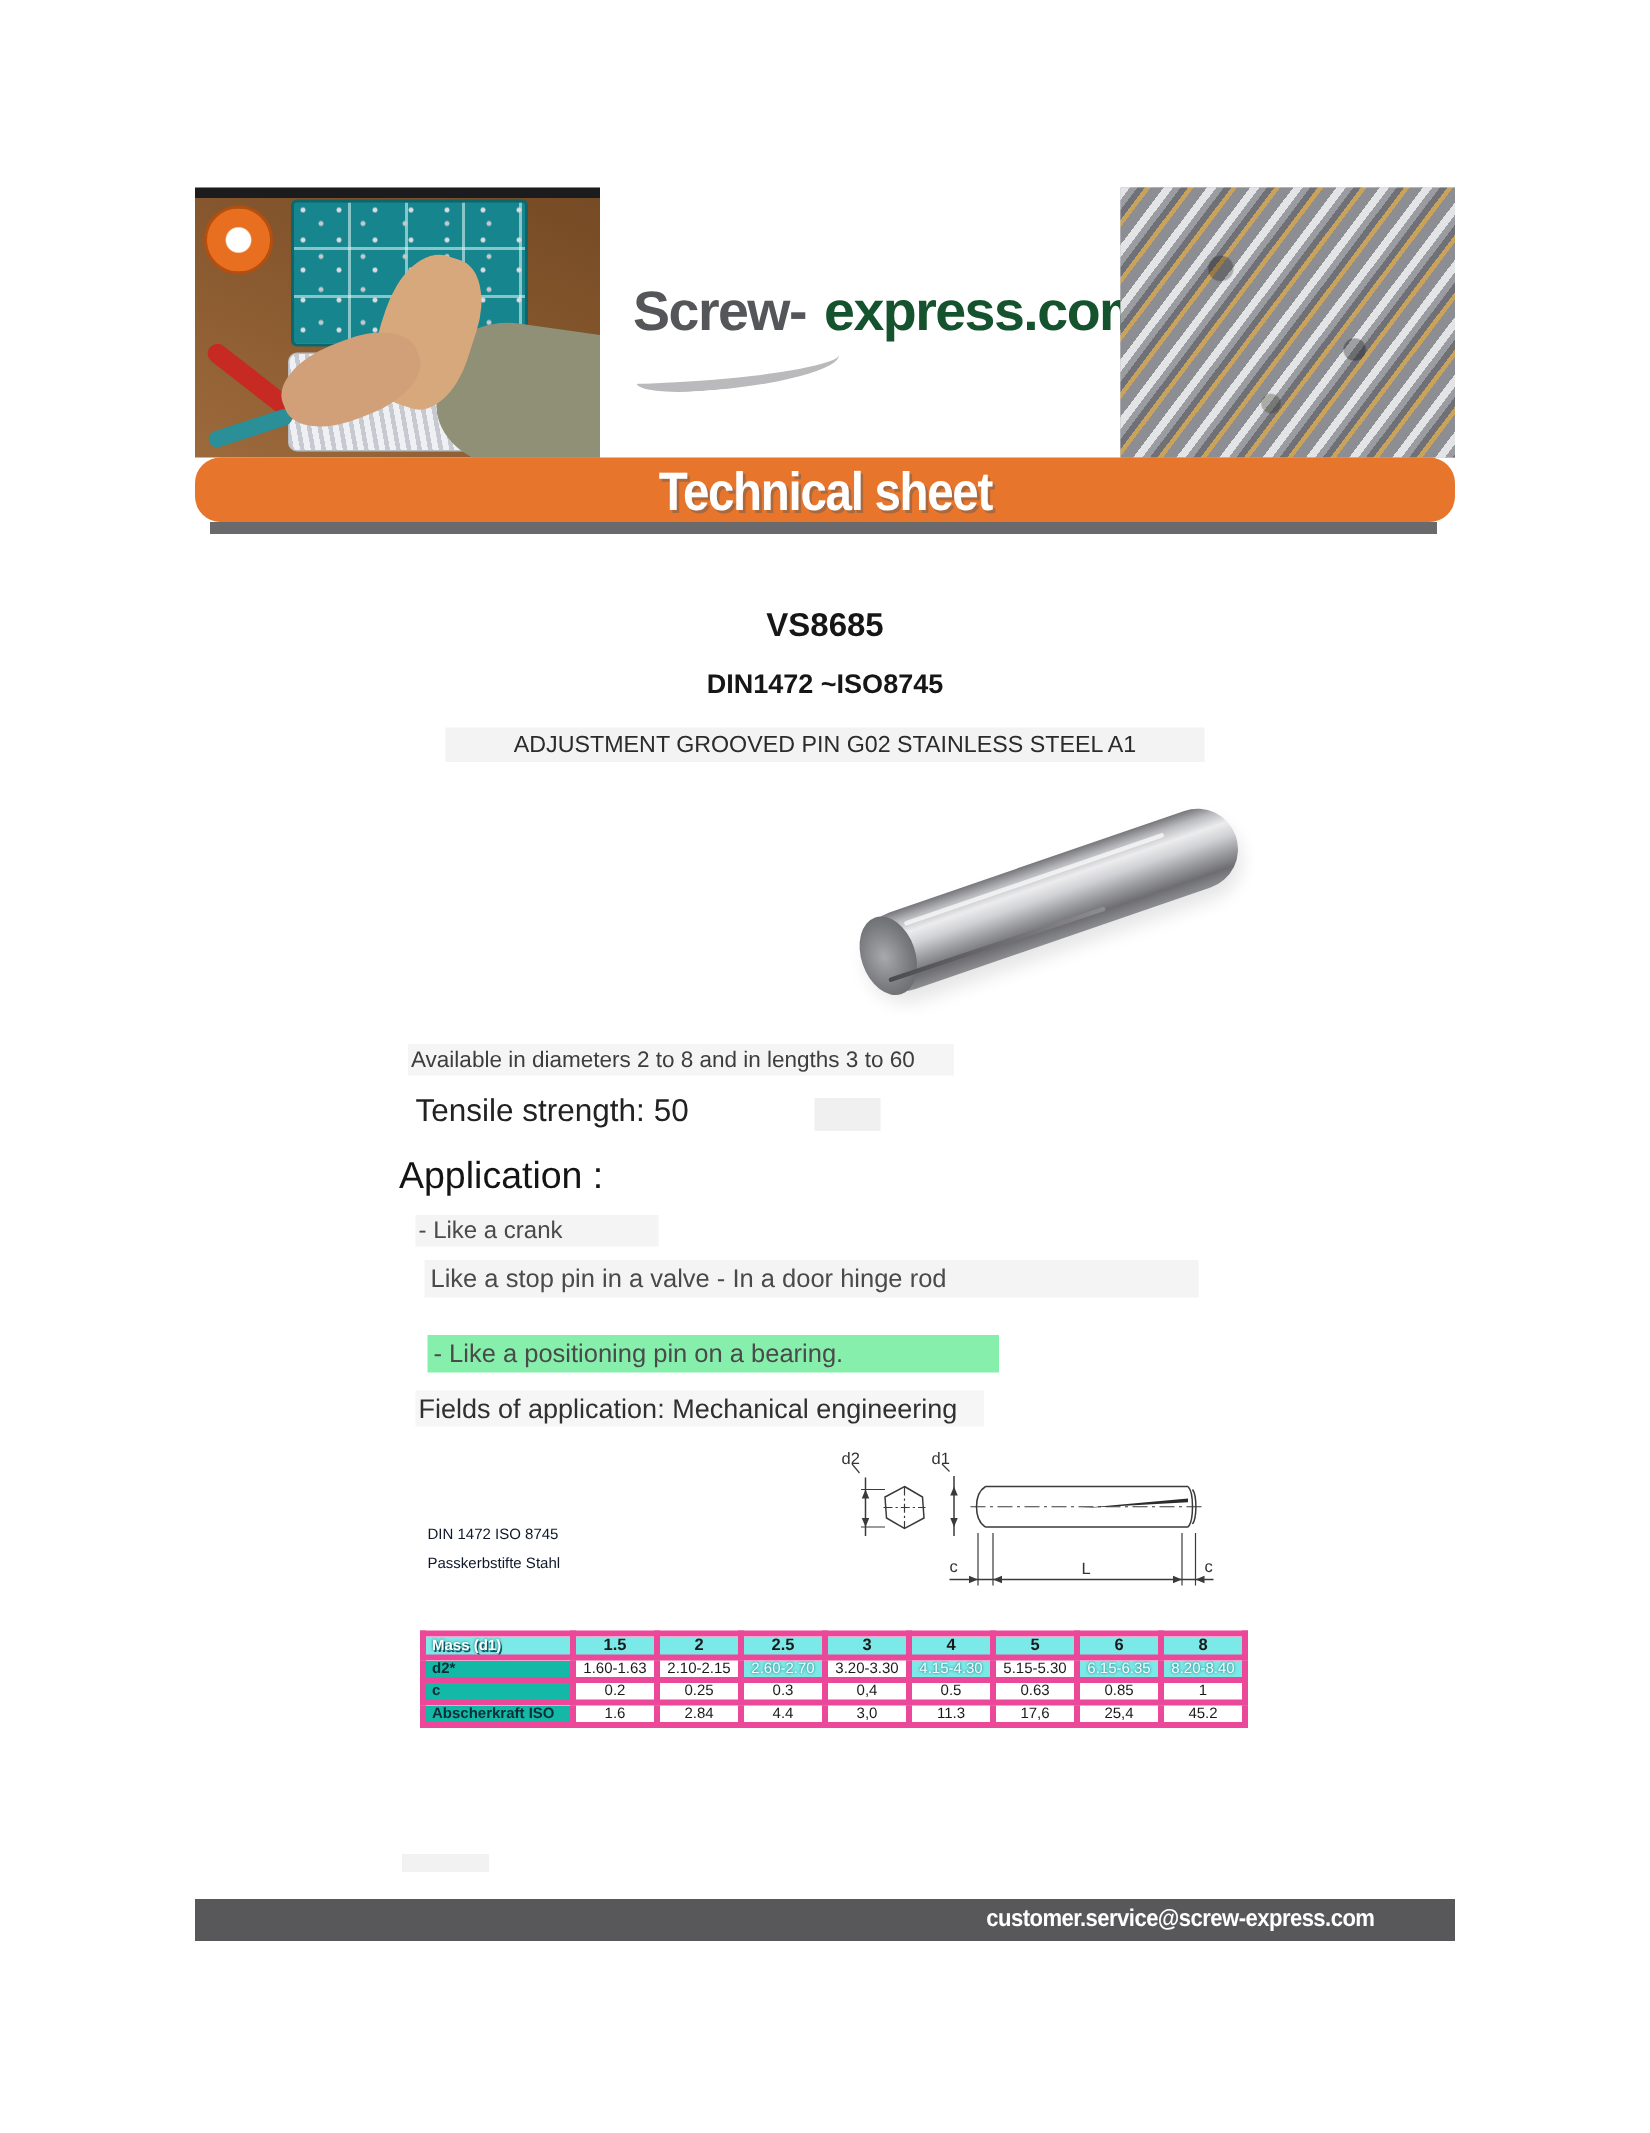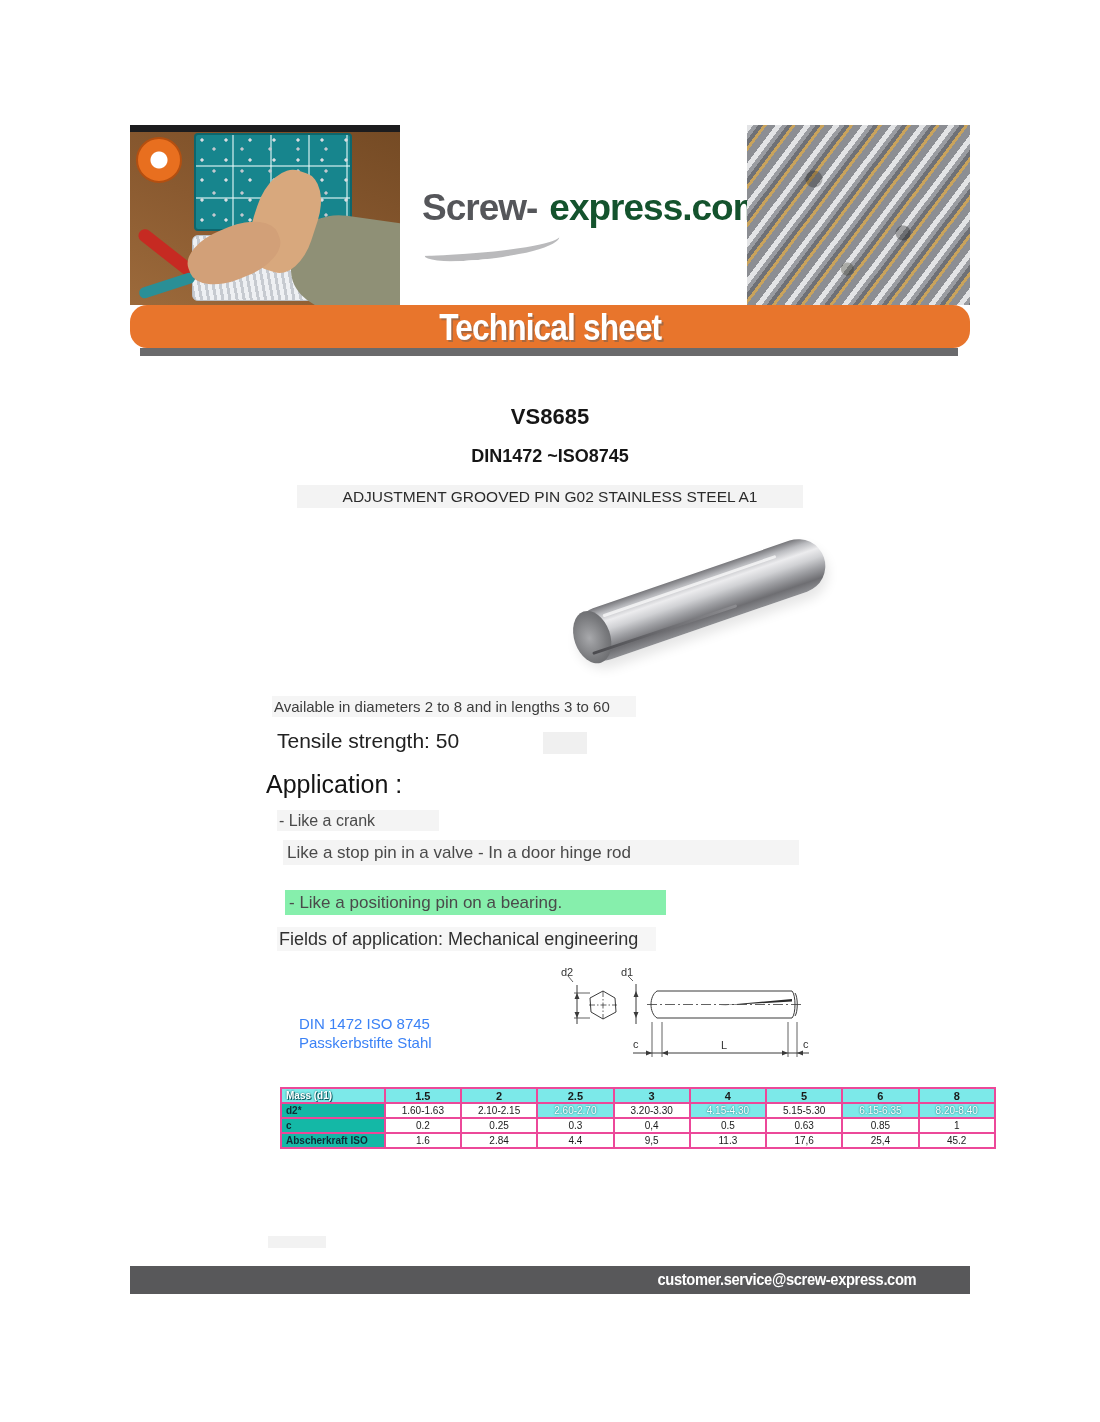--- a/index.html
+++ b/index.html
@@ -87,27 +87,27 @@
   .app-item-1 { position:absolute; left:277px; top:812px; font-size:16px; color:#4a4a4a; }
   .app-item-1 .shade { background:#f4f4f4; padding:2px 64px 2px 2px; }
   .app-item-2 { position:absolute; left:283px; top:843px; font-size:17px; color:#4a4a4a; }
   .app-item-2 .shade { background:#f4f4f4; padding:3px 168px 3px 4px; }
   .app-item-3 { position:absolute; left:285px; top:893px; font-size:17px; color:#4a4a4a; }
   .app-item-3 .shade { background:#86efac; padding:3px 104px 3px 4px; }
   .app-fields { position:absolute; left:277px; top:929px; font-size:18px; color:#303030; }
   .app-fields .shade { background:#f6f6f6; padding:2px 18px 2px 2px; }
 
   
-  .drawing-caption { position:absolute; left:285px; top:1014px; font-size:15px; color:#3b82f6; line-height:19px;margin-left:14px; }
+  .drawing-caption { position:absolute; left:285px; top:1014px; font-size:10px; color:#0f172a; line-height:19px; }
   .drawing-svg { position:absolute; left:545px; top:960px; }
 
   
   .spec-table { position:absolute; left:280px; top:1087px; border-collapse:collapse; table-layout:fixed;
     font-size:10px; color:#1a1a1a; }
-  .spec-table td, .spec-table th { border:2px solid #ec4899; height:15px; text-align:center; padding:0 16px;
+  .spec-table td, .spec-table th { border:4px solid #ec4899; height:15px; text-align:center; padding:0 2px;
     overflow:hidden; white-space:nowrap; font-weight:400; }
   .spec-table .lbl { width:100px; background:#14b8a6; text-align:left; padding-left:4px; font-weight:700; color:#0c2e36; }
   .spec-table .head { background:#7ce9e9; font-weight:700; font-size:11px; }
   .spec-table .mass-head { color:#ffffff; text-shadow:0 0 2px #0b5a60, 1px 1px 0 #0b5a60; font-size:10px; }
   .spec-table .cy { background:#7ce9e9; color:#f6ffff; text-shadow:0 0 2px #0b5a60;margin-left:10px; }
   .spec-table .val-col { width:56px; }
   .smudge { position:absolute; left:268px; top:1236px; width:58px; height:12px; background:#f2f2f2; }
 
   
   .footer-bar { position:absolute; left:130px; top:1266px; width:840px; height:28px; background:#58585a; }
@@ -242,21 +242,21 @@
       <td>0.5</td>
       <td>0.63</td>
       <td>0.85</td>
       <td>1</td>
     </tr>
     <tr>
       <td class="lbl">Abscherkraft ISO</td>
       <td>1.6</td>
       <td>2.84</td>
       <td>4.4</td>
-      <td>9,5</td>
+      <td>3,0</td>
       <td>11.3</td>
       <td>17,6</td>
       <td>25,4</td>
       <td>45.2</td>
     </tr>
   </tbody>
     </table>
 
   <div class="smudge"></div>
 

